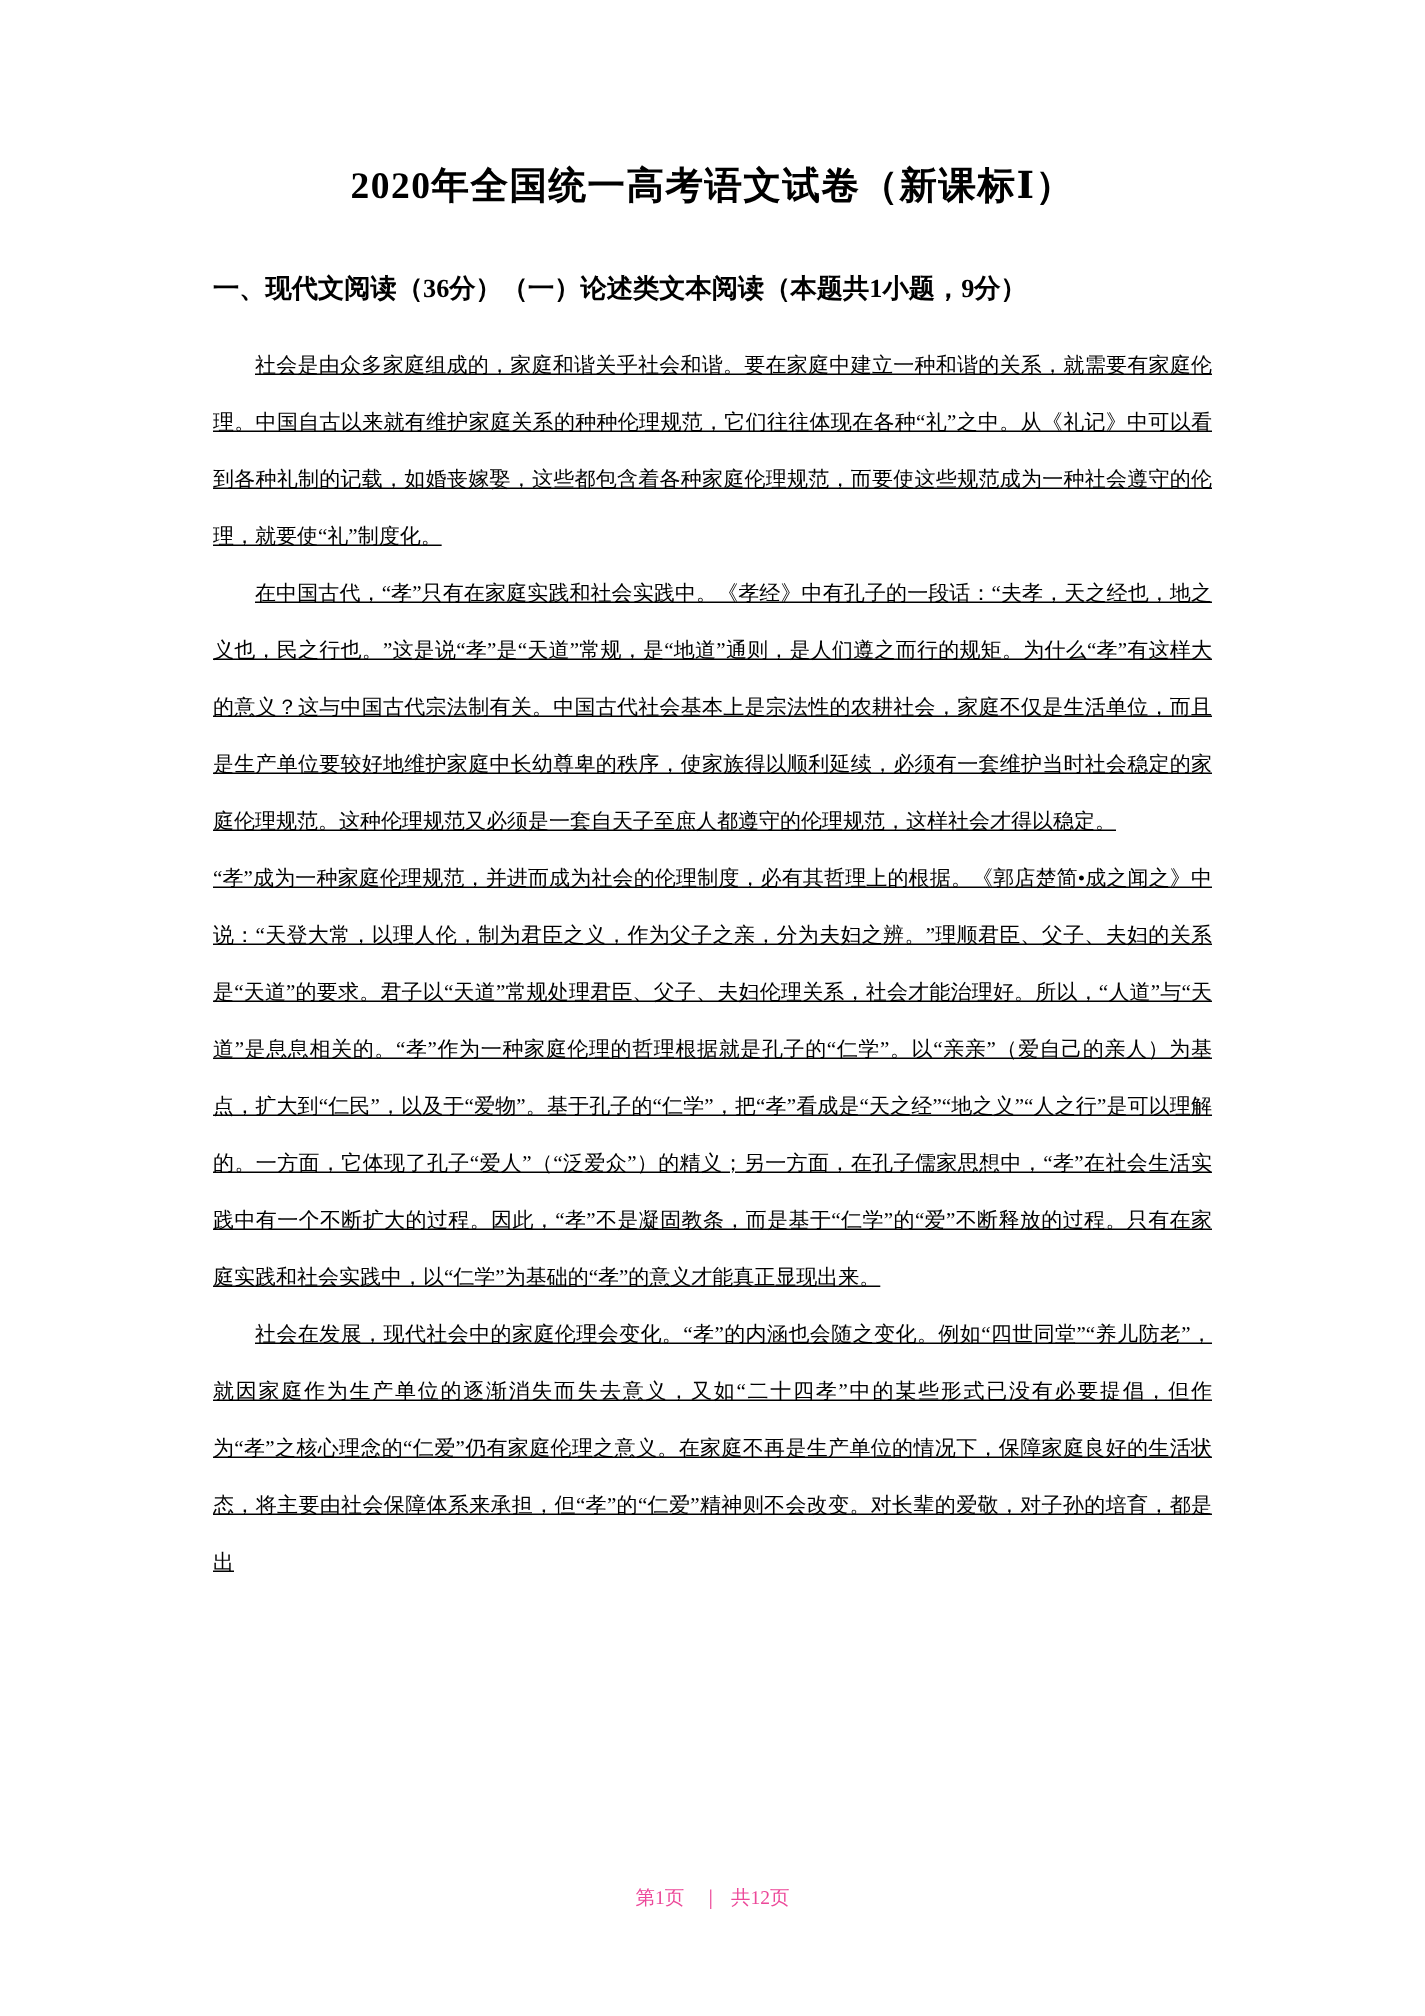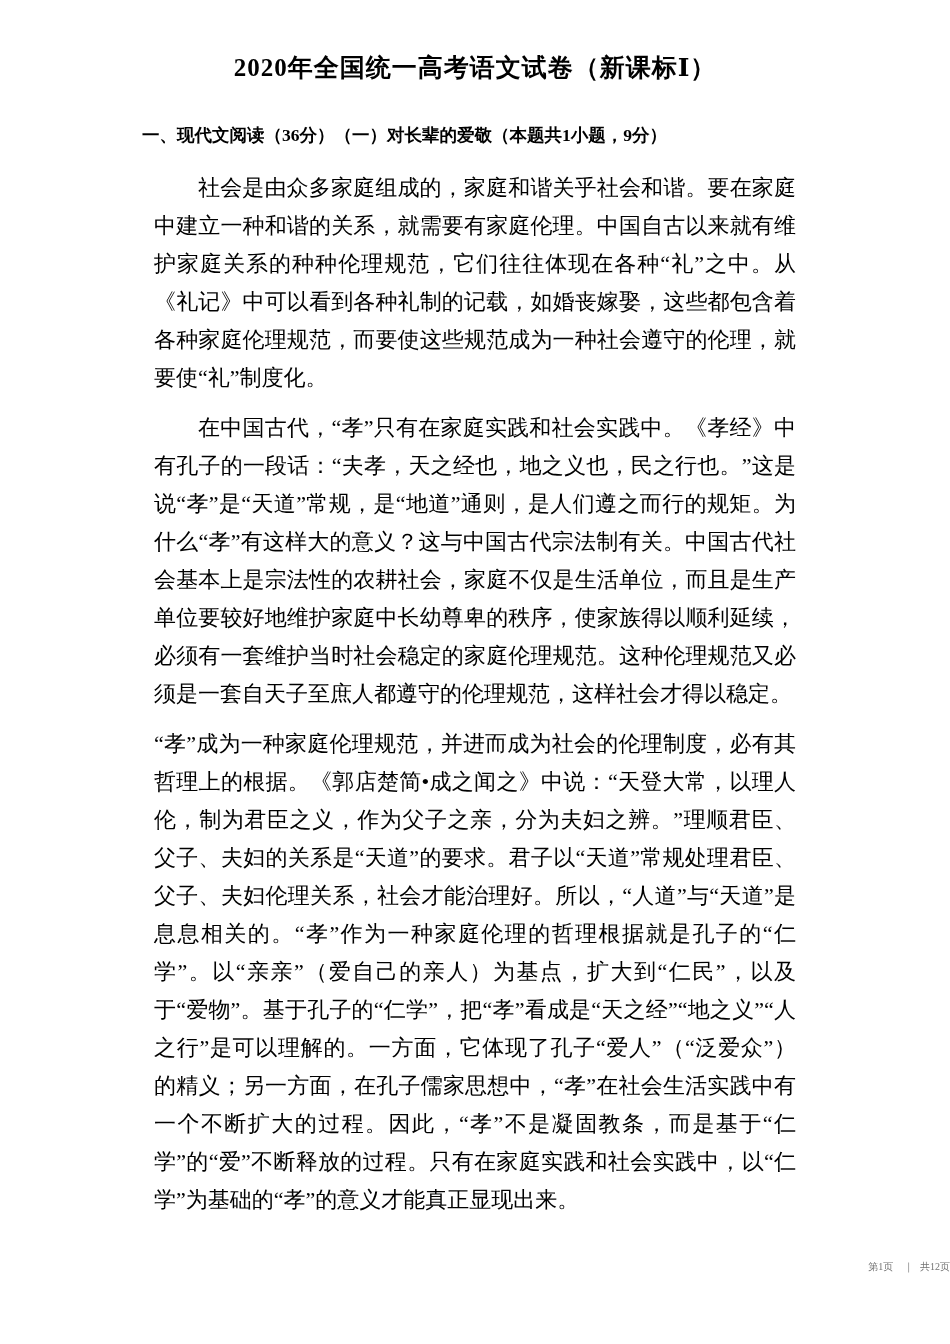--- a/index.html
+++ b/index.html
@@ -9,21 +9,21 @@
   body {
     width: 950px;
     height: 1344px;
     background: #ffffff;
     color: #000000;
     font-family: "Liberation Serif", "DejaVu Serif", serif;
     position: relative;
     overflow: hidden;
   }
   .page {
-    padding: 51px 142px 0 142px;
+    padding: 108px 142px 0 142px;
     box-sizing: border-box;
   }
   .title {
     font-size: 25px;
     font-weight: bold;
     text-align: center;
     margin: 0 0 36px 0;
     letter-spacing: 1px;
     line-height: 34px;
   }
@@ -32,61 +32,63 @@
     font-weight: bold;
     margin: 0 0 20px 0;
     line-height: 28px;
   }
   .question-intro {
     font-size: 17px;
     margin: 0 0 4px 0;
     line-height: 32px;
   }
   .body-text p.para {
-    font-size: 22px;
+    font-size: 14px;
     line-height: 38px;
     text-align: justify;
-    margin: 12px;
+    margin: 0;
+    text-decoration: underline;
   }
   .para.indent {
     text-indent: 2em;
   }
   .para.no-indent {
     text-indent: 0;
   }
   .footer {
     position: absolute;
     bottom: 70px;
     left: 0;
     width: 100%;
-    text-align: right;
-    font-size: 10px;
-    color: #737373;
+    text-align: center;
+    font-size: 13px;
+    color: #ec4899;
   }
   .footer span {
     display: inline-block;
   }
   .footer .sep {
     margin: 0 4px 0 8px;
   }
 </style>
 </head>
 <body>
 
 <div class="page">
 
   <h1 class="title">2020年全国统一高考语文试卷（新课标Ⅰ）</h1>
 
-  <h2 class="section-heading">一、现代文阅读（36分）（一）对长辈的爱敬（本题共1小题，9分）</h2>
+  <h2 class="section-heading">一、现代文阅读（36分）（一）论述类文本阅读（本题共1小题，9分）</h2>
 
 
   <div class="body-text">
     <p class="para indent">社会是由众多家庭组成的，家庭和谐关乎社会和谐。要在家庭中建立一种和谐的关系，就需要有家庭伦理。中国自古以来就有维护家庭关系的种种伦理规范，它们往往体现在各种“礼”之中。从《礼记》中可以看到各种礼制的记载，如婚丧嫁娶，这些都包含着各种家庭伦理规范，而要使这些规范成为一种社会遵守的伦理，就要使“礼”制度化。</p>
     <p class="para indent">在中国古代，“孝”只有在家庭实践和社会实践中。《孝经》中有孔子的一段话：“夫孝，天之经也，地之义也，民之行也。”这是说“孝”是“天道”常规，是“地道”通则，是人们遵之而行的规矩。为什么“孝”有这样大的意义？这与中国古代宗法制有关。中国古代社会基本上是宗法性的农耕社会，家庭不仅是生活单位，而且是生产单位要较好地维护家庭中长幼尊卑的秩序，使家族得以顺利延续，必须有一套维护当时社会稳定的家庭伦理规范。这种伦理规范又必须是一套自天子至庶人都遵守的伦理规范，这样社会才得以稳定。</p>
     <p class="para no-indent">“孝”成为一种家庭伦理规范，并进而成为社会的伦理制度，必有其哲理上的根据。《郭店楚简•成之闻之》中说：“天登大常，以理人伦，制为君臣之义，作为父子之亲，分为夫妇之辨。”理顺君臣、父子、夫妇的关系是“天道”的要求。君子以“天道”常规处理君臣、父子、夫妇伦理关系，社会才能治理好。所以，“人道”与“天道”是息息相关的。“孝”作为一种家庭伦理的哲理根据就是孔子的“仁学”。以“亲亲”（爱自己的亲人）为基点，扩大到“仁民”，以及于“爱物”。基于孔子的“仁学”，把“孝”看成是“天之经”“地之义”“人之行”是可以理解的。一方面，它体现了孔子“爱人”（“泛爱众”）的精义；另一方面，在孔子儒家思想中，“孝”在社会生活实践中有一个不断扩大的过程。因此，“孝”不是凝固教条，而是基于“仁学”的“爱”不断释放的过程。只有在家庭实践和社会实践中，以“仁学”为基础的“孝”的意义才能真正显现出来。</p>
+    <p class="para indent">社会在发展，现代社会中的家庭伦理会变化。“孝”的内涵也会随之变化。例如“四世同堂”“养儿防老”，就因家庭作为生产单位的逐渐消失而失去意义，又如“二十四孝”中的某些形式已没有必要提倡，但作为“孝”之核心理念的“仁爱”仍有家庭伦理之意义。在家庭不再是生产单位的情况下，保障家庭良好的生活状态，将主要由社会保障体系来承担，但“孝”的“仁爱”精神则不会改变。对长辈的爱敬，对子孙的培育，都是出</p>
   </div>
 
 </div>
 
 <div class="footer">
   <span>第1页</span>
   <span class="sep">｜</span>
   <span>共12页</span>
 </div>
 

